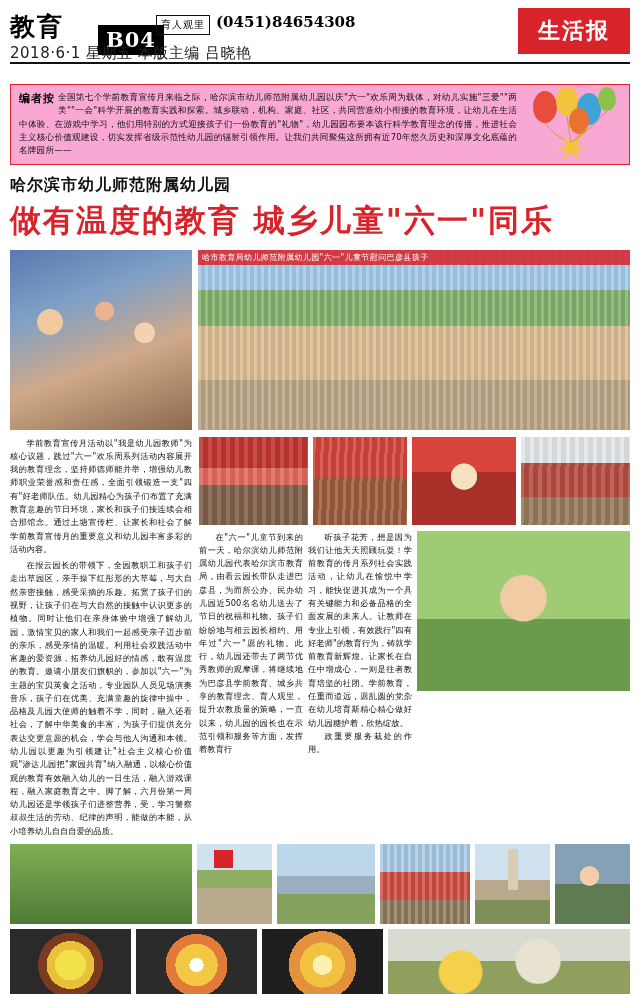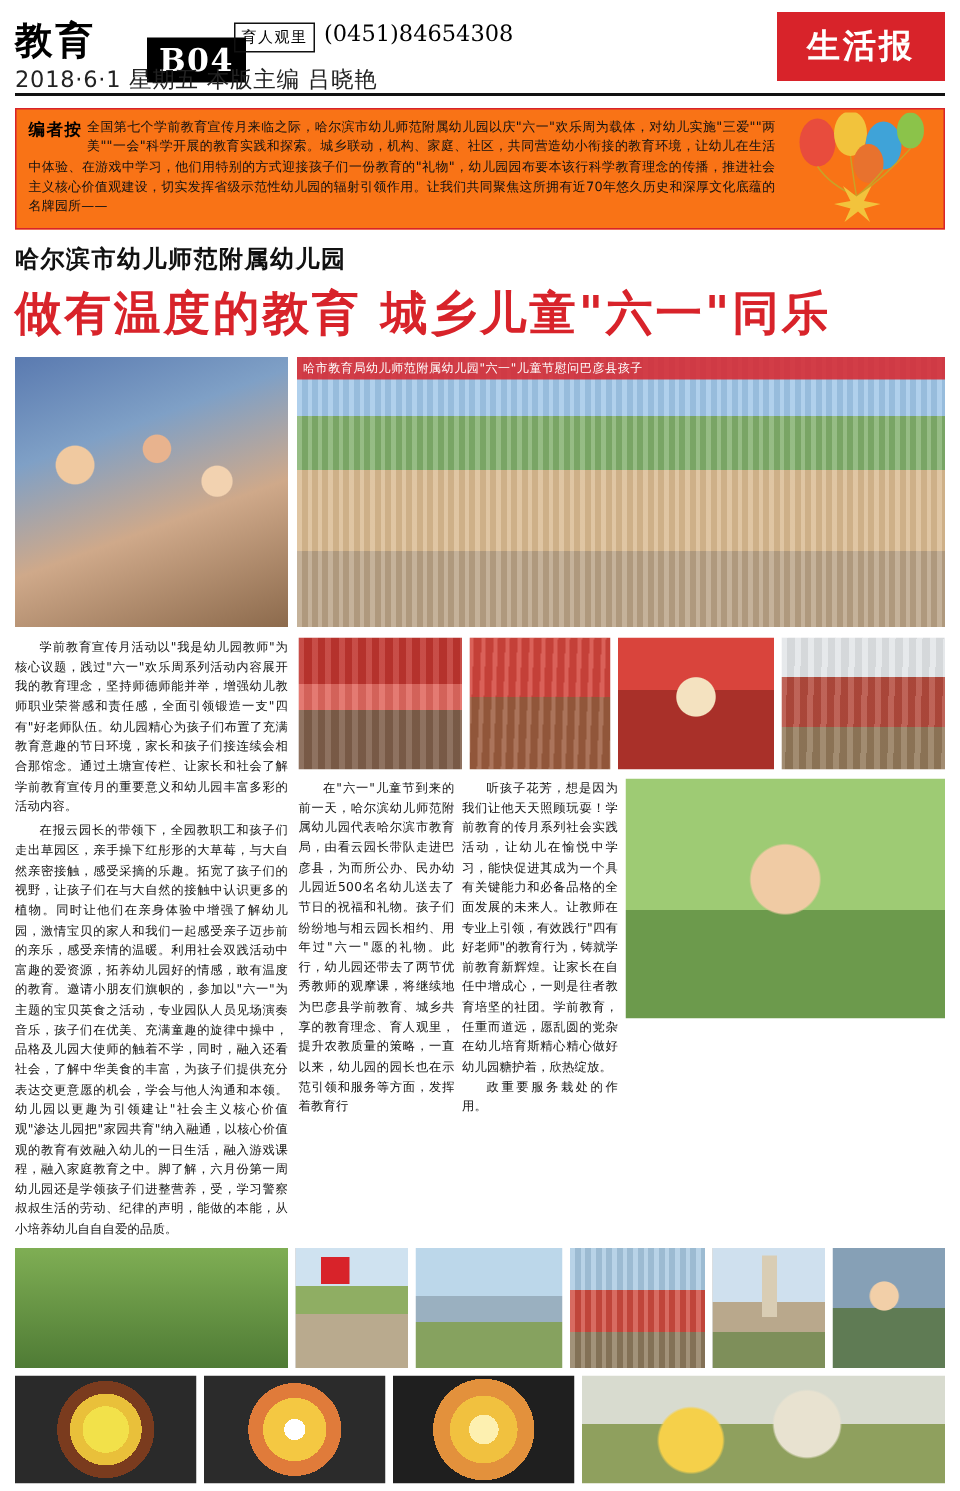--- a/index.html
+++ b/index.html
@@ -41,21 +41,21 @@
   }
   .mh-hotbox {
     position: absolute; left: 146px; top: 7px;
     border: 1px solid #111;
     font-size: 10px;
     padding: 2px 4px;
     letter-spacing: 1px;
   }
   .mh-phone {
     position: absolute; left: 206px; top: 5px;
-    font-size: 15px; font-weight: normal;
+    font-size: 15px; font-weight: bold;
     font-family: "DejaVu Serif", "Liberation Serif", serif;
   }
   .mh-date {
     position: absolute; left: 0; top: 36px;
     font-size: 15px; color: #222;
     letter-spacing: 0.5px;
   }
   .mh-logo {
     position: absolute; right: 0; top: 0;
     width: 112px; height: 46px;
@@ -68,25 +68,25 @@
     display: flex; align-items: center; justify-content: center;
   }
 
   
   .content {
     margin: 0 10px;
     position: relative;
   }
   .editor-note {
     border: 1px solid #d8232a;
-    margin-top: 8px;
+    margin-top: 20px;
     padding: 6px 8px 6px 8px;
     position: relative;
     min-height: 78px;
-    background: #f97316;
+    background: #f9a8d4;
   }
   .en-label {
     float: left;
     font-weight: bold;
     font-size: 11px;
     color: #000;
     letter-spacing: 1px;
     margin-right: 3px;
   }
   .en-text {

